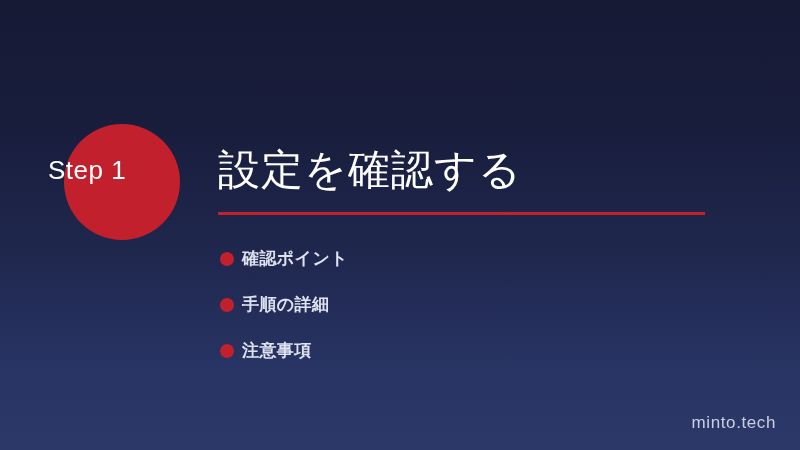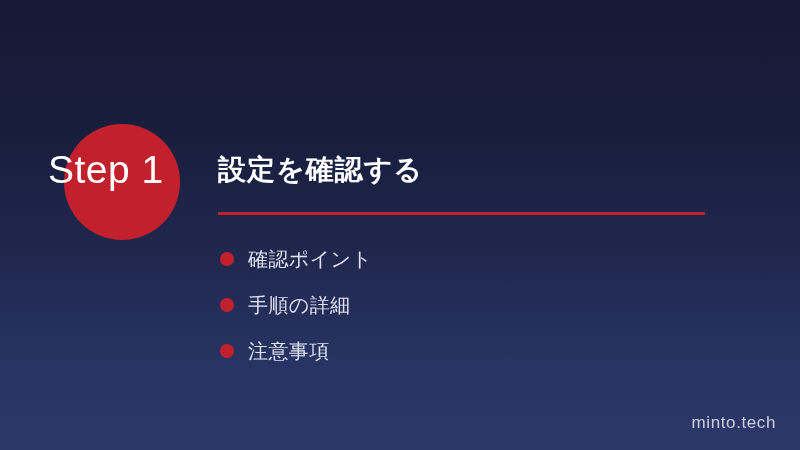--- a/index.html
+++ b/index.html
@@ -37,39 +37,39 @@
   }
   #step-label {
     position: absolute;
     left: 0px;
     top: 27px;
     width: 160px;
     text-align: left;
     padding-left: 6px;
     box-sizing: border-box;
     color: #ffffff;
-    font-size: 39px;
+    font-size: 26px;
     line-height: 46px;
     font-weight: 400;
     letter-spacing: 0.5px;
     white-space: nowrap;
   }
 
   
   #headline-block {
     position: absolute;
     left: 218px;
     top: 144px;
     width: 500px;
   }
   #slide-title {
     color: #ffffff;
-    font-size: 28px;
+    font-size: 42px;
     line-height: 52px;
-    font-weight: bold;
+    font-weight: normal;
     letter-spacing: 1px;
     margin: 0;
     white-space: nowrap;
   }
   #title-rule {
     margin-top: 16px;
     width: 487px;
     height: 3px;
     background: #c2202c;
   }
@@ -87,25 +87,25 @@
     height: 46px;
   }
   .bullet-dot {
     width: 14px;
     height: 14px;
     border-radius: 50%;
     background: #c2202c;
     flex: 0 0 auto;
   }
   .bullet-text {
-    margin-left: 14px;
+    margin-left: 8px;
     color: #dfe3f1;
-    font-size: 20px;
+    font-size: 17px;
     line-height: 20px;
-    font-weight: 400;
+    font-weight: 700;
     letter-spacing: 0.4px;
     white-space: nowrap;
   }
 
   
   #watermark {
     position: absolute;
     right: 24px;
     bottom: 16px;
     color: #c9cfe1;

